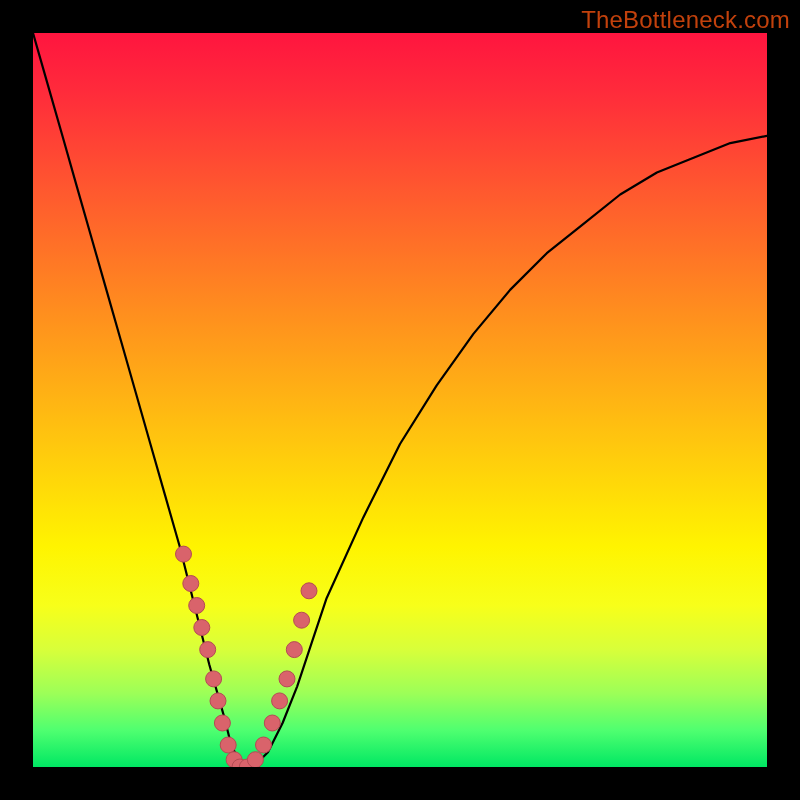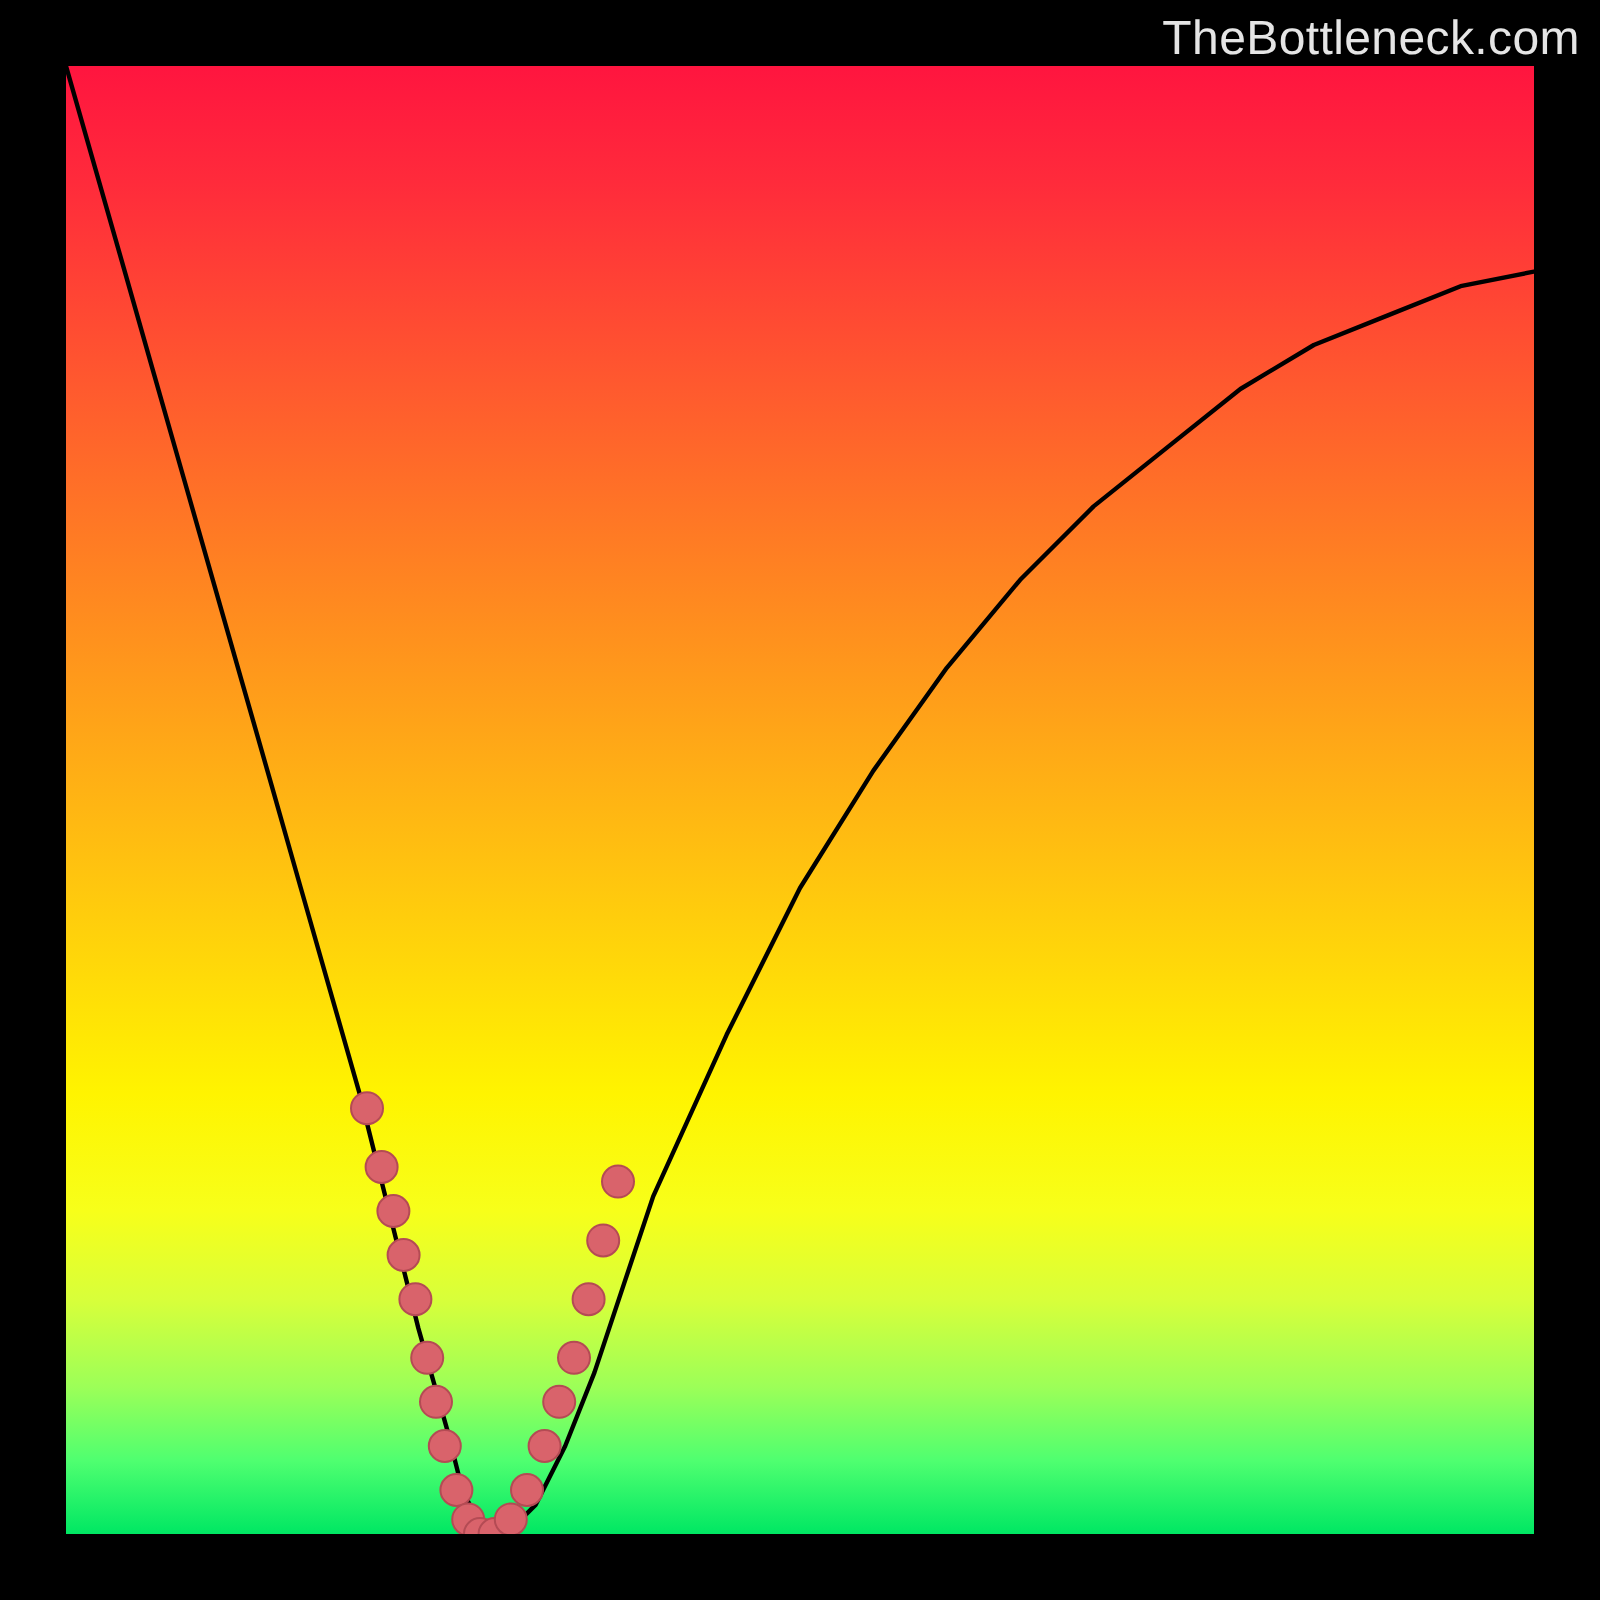--- a/index.html
+++ b/index.html
@@ -33,21 +33,21 @@
       #f7ff1a 78%,
       #d8ff3a 84%,
       #9cff58 90%,
       #4fff70 95%,
       #00e763 100%);
   }
   .watermark {
     position: absolute;
     top: 6px;
     right: 10px;
-    color: #e5e5e5;
+    color: #c2410c;
     font-size: 24px;
     font-weight: 500;
     letter-spacing: 0.2px;
     user-select: none;
   }
   svg.overlay {
     position: absolute;
     left: 0;
     top: 0;
   }

